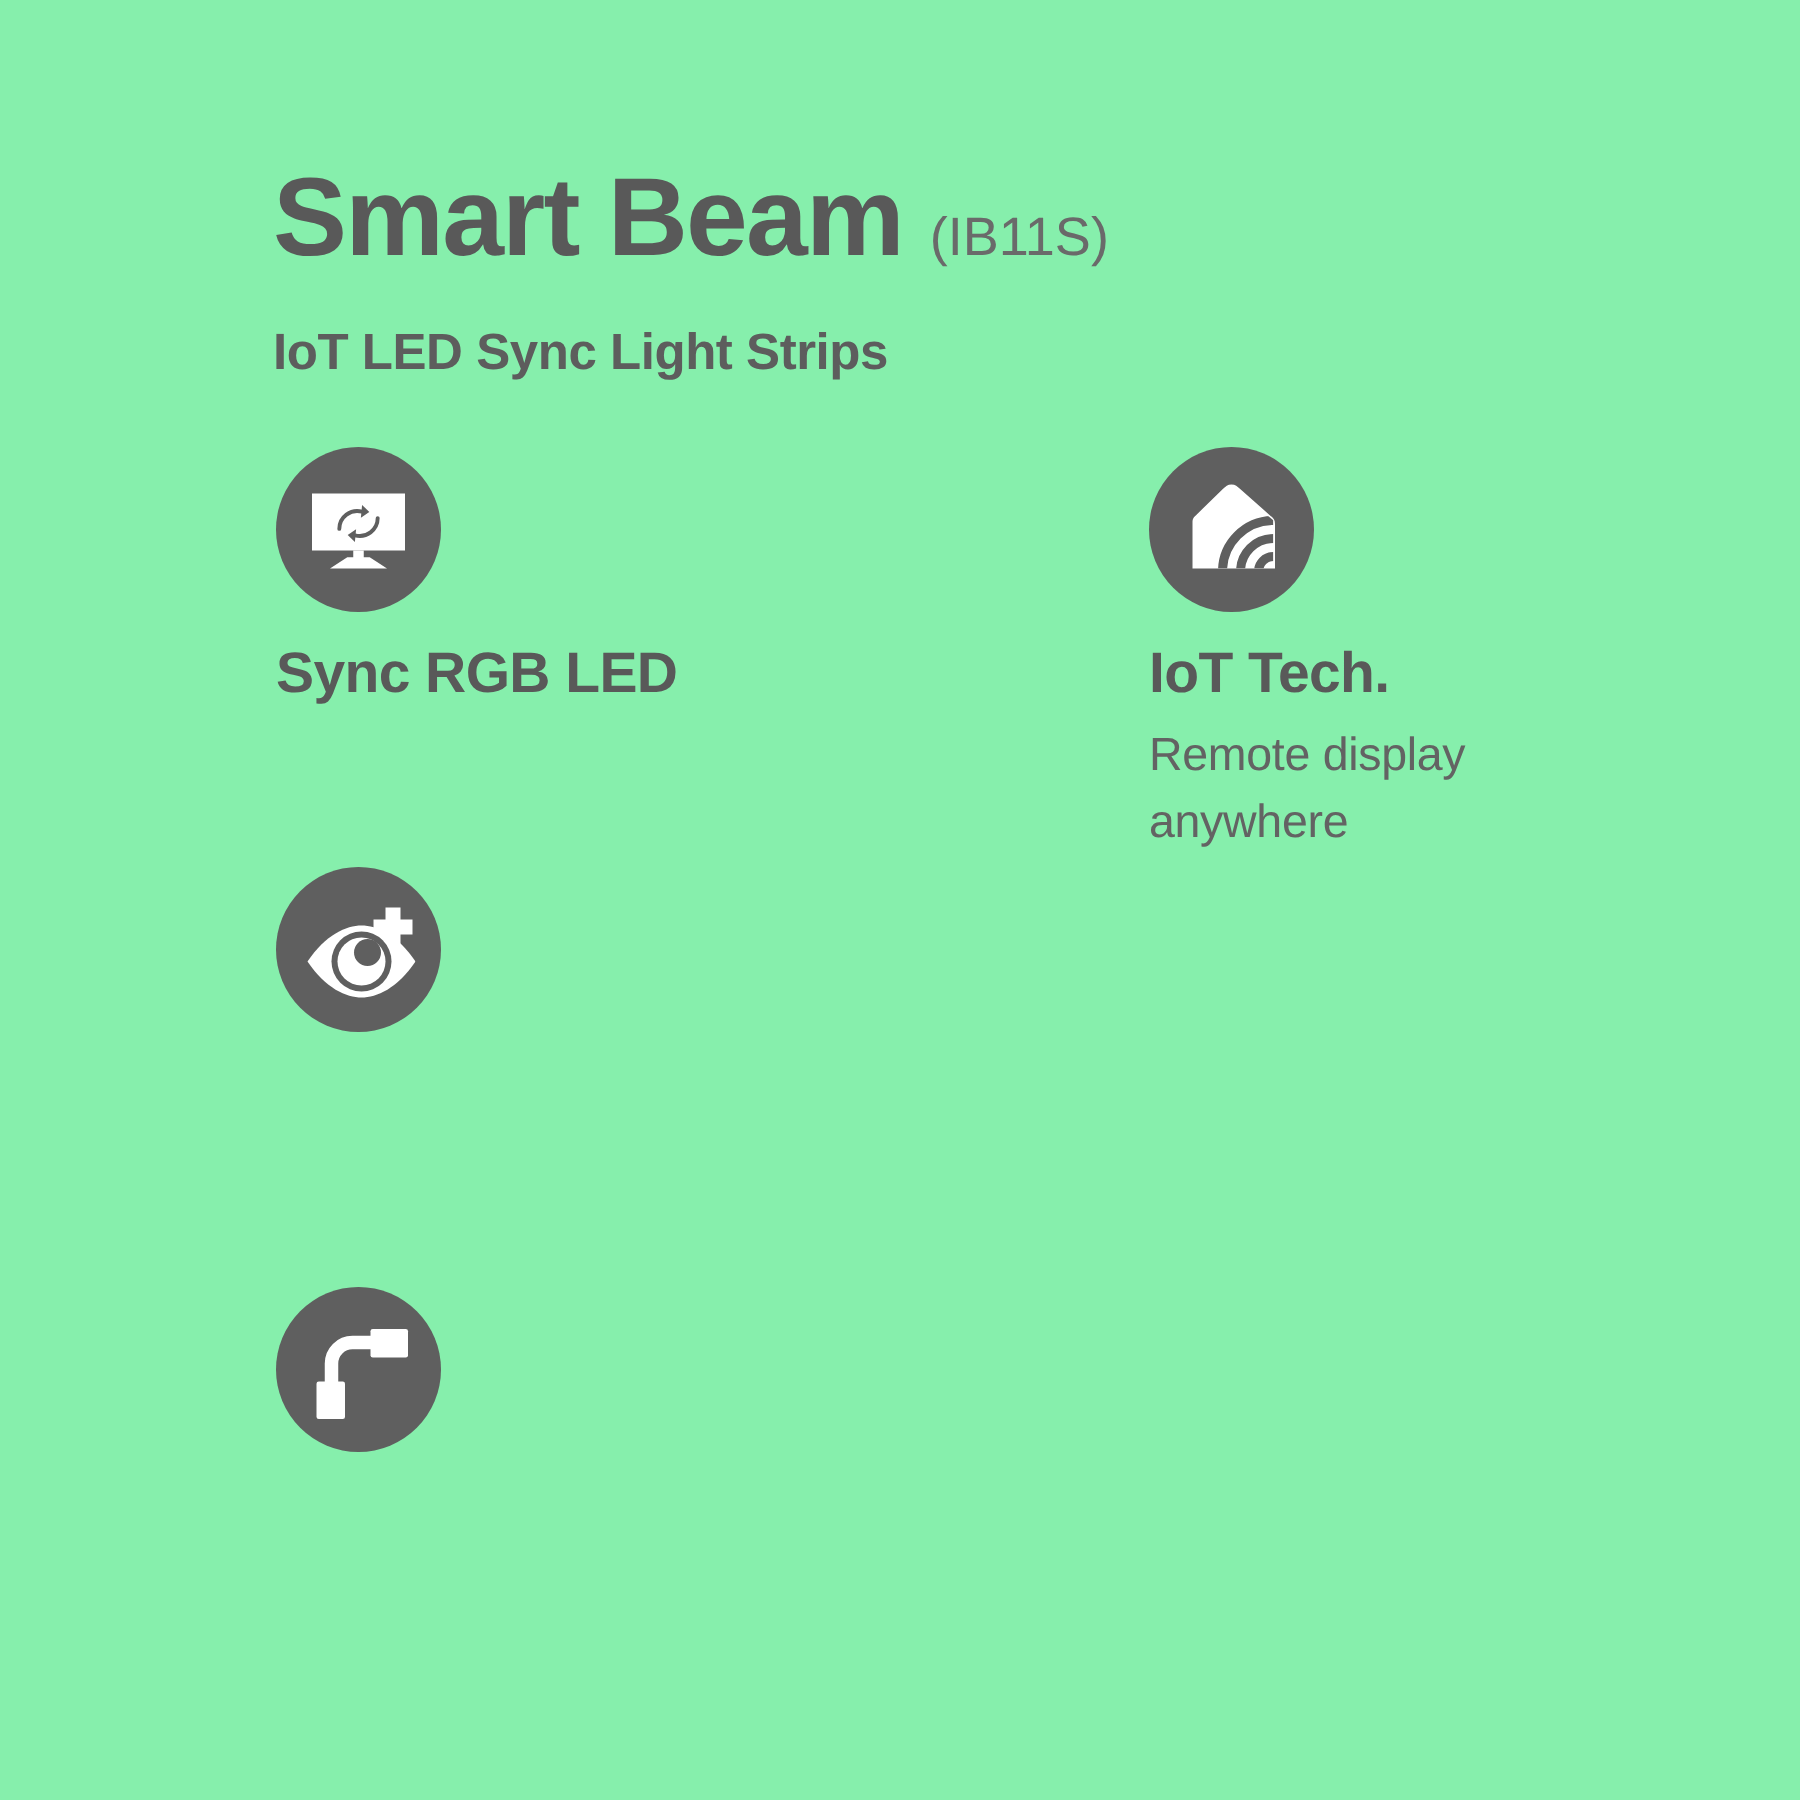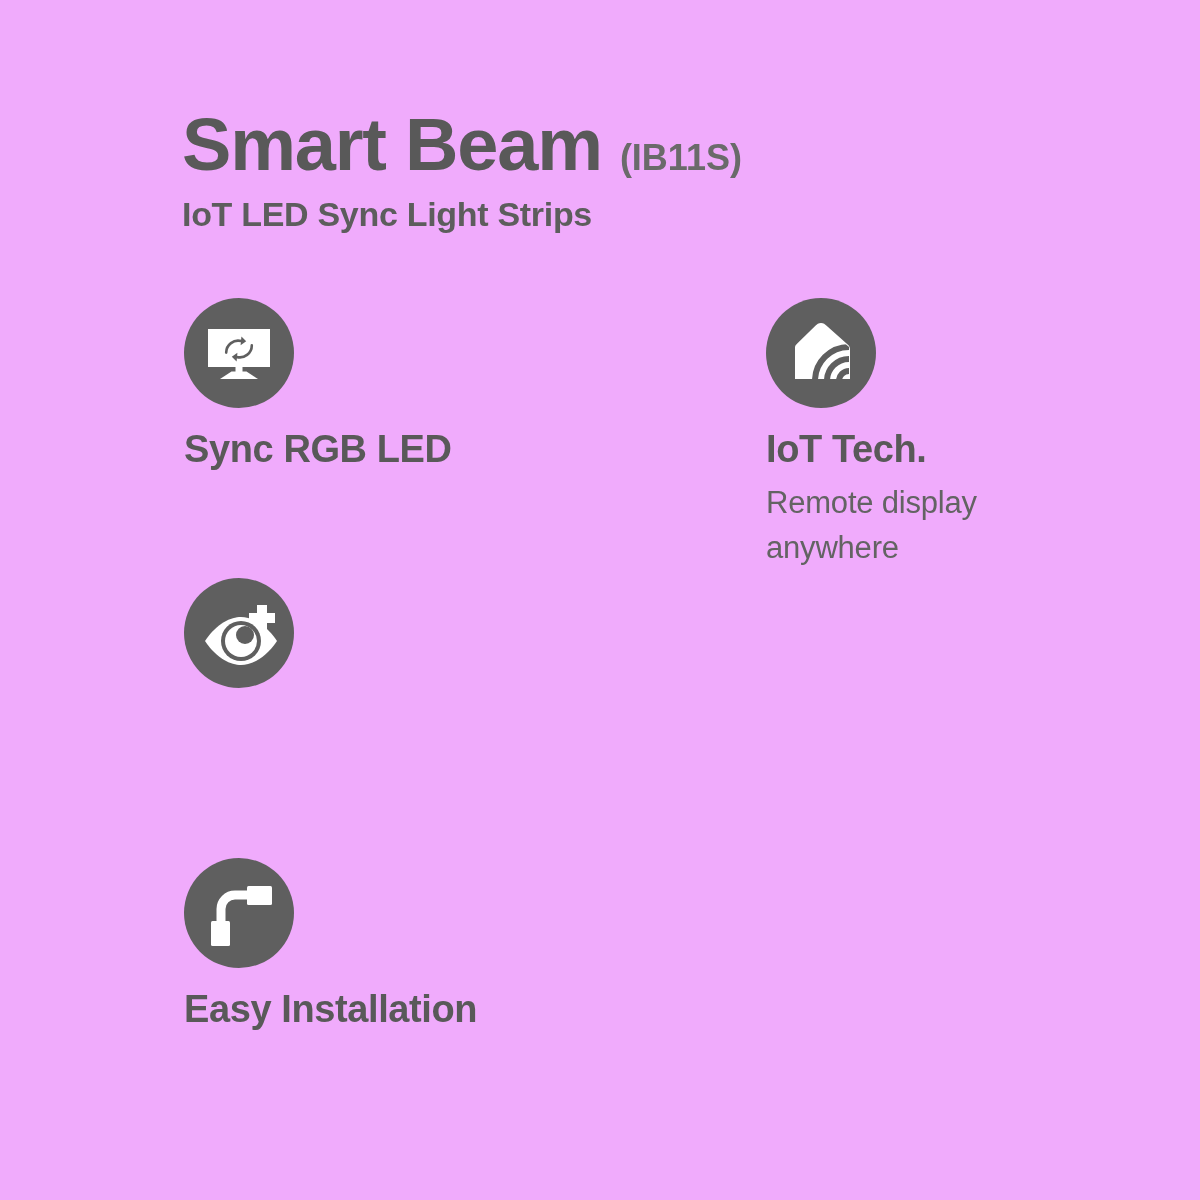--- a/index.html
+++ b/index.html
@@ -12,21 +12,21 @@
     height: 1200px;
     background: #ffffff;
     font-family: "Liberation Sans", sans-serif;
     overflow: hidden;
   }
 
   #infographic {
     position: relative;
     width: 1200px;
     height: 1200px;
-    background: #f0abfc;
+    background: #86efac;
   }
 
   
   .header {
     position: absolute;
     left: 182px;
     top: 108px;
     width: 900px;
   }
   .title-row {
@@ -37,28 +37,28 @@
   }
   .product-title {
     font-size: 74px;
     font-weight: 700;
     color: #595959;
     letter-spacing: -1.2px;
     line-height: 1.0;
   }
   .product-model {
     font-size: 36px;
-    font-weight: 700;
+    font-weight: 400;
     color: #6a6a6a;
     letter-spacing: 0px;
     line-height: 1.0;
     text-align: center;
   }
   .product-subtitle {
-    margin-top: 14px;
+    margin-top: 35px;
     font-size: 34px;
     font-weight: 700;
     color: #5d5d5d;
     letter-spacing: -0.3px;
     line-height: 1.1;
   }
 
   
   .features {
     position: absolute;
@@ -186,17 +186,16 @@
       <div class="icon-circle">
         <svg width="72" height="72" viewBox="0 0 72 72" aria-hidden="true">
 
           <path d="M18 60 L18 32 A14 14 0 0 1 32 18 L50 18" fill="none" stroke="#ffffff" stroke-width="9" stroke-linecap="butt"></path>
 
           <rect x="44" y="9" width="25" height="19" rx="1.5" fill="#ffffff"></rect>
 
           <rect x="8" y="44" width="19" height="25" rx="1.5" fill="#ffffff"></rect>
         </svg>
       </div>
-      <div class="feature-title">Easy Installation</div>
     </div>
 
   </div>
 </div>
 
 </body></html>

